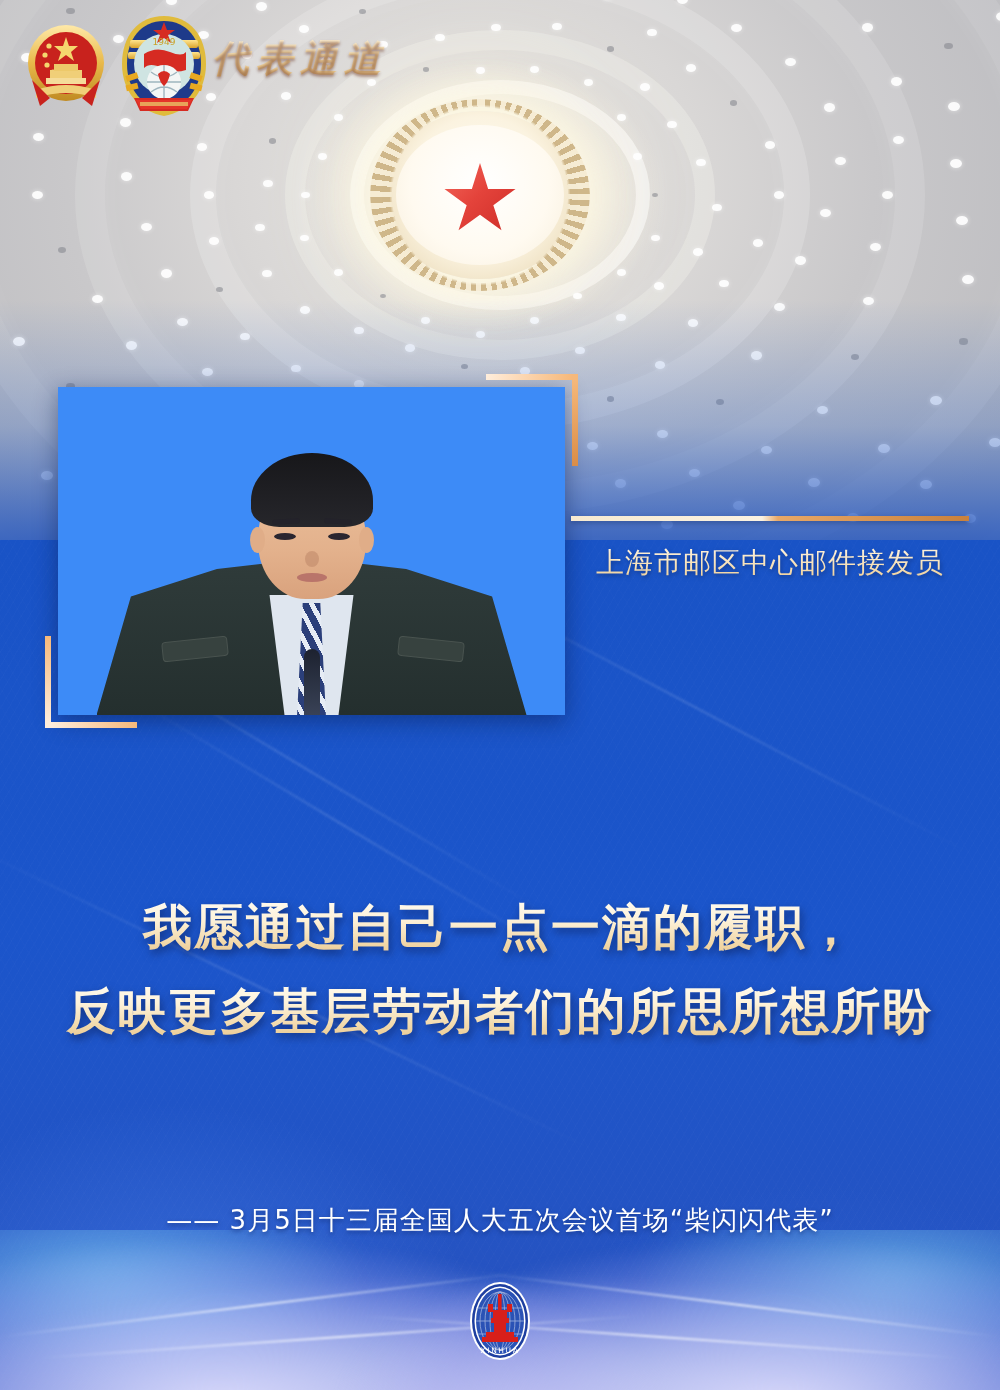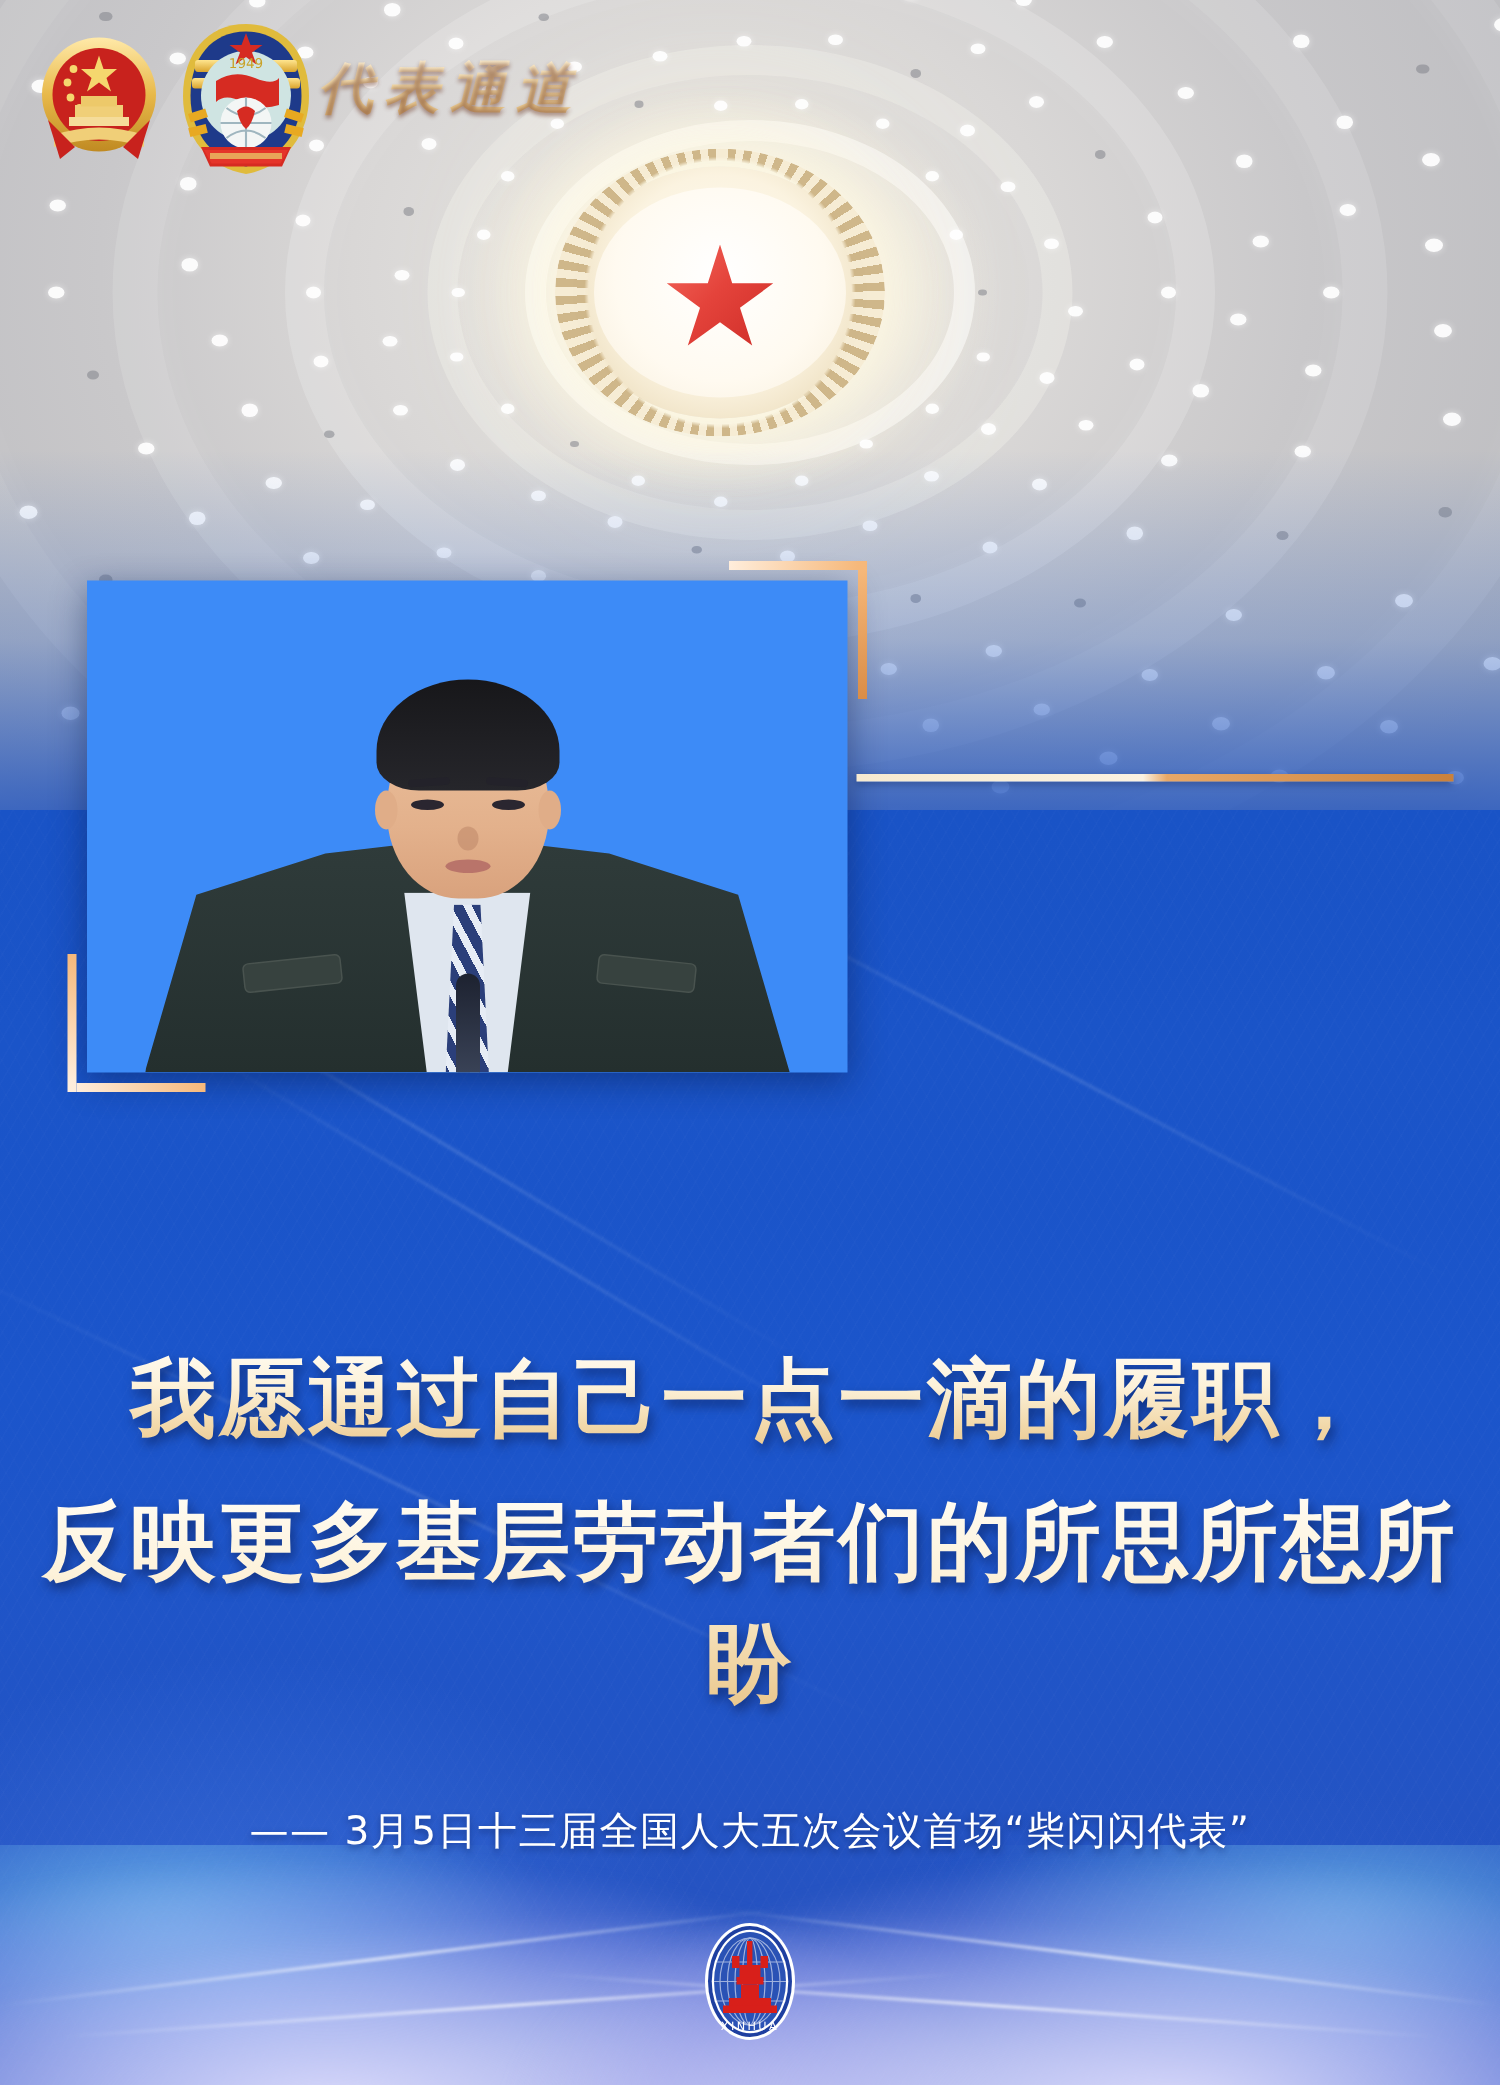--- a/index.html
+++ b/index.html
@@ -179,21 +179,21 @@
     box-shadow:0 2px 5px rgba(10,30,80,.35);}
   .affil{margin-top:22px;font-size:28px;line-height:1.45;letter-spacing:1px;
     color:#fbe6c0;
     background:linear-gradient(180deg,#fff6e6 0%,#f6dfb4 60%,#e9c68d 100%);
     -webkit-background-clip:text;background-clip:text;-webkit-text-fill-color:transparent;
     filter:drop-shadow(1px 2px 2px rgba(10,30,80,.5));}
 
   
   .quote{position:absolute;left:0;top:893px;width:1000px;z-index:35;text-align:center;}
   .qline{
-    font-size:57px;font-weight:bold;letter-spacing:2px;line-height:1.42;
+    font-size:49px;font-weight:bold;letter-spacing:2px;line-height:1.42;
     background:linear-gradient(180deg,#fffdf6 0%,#fdf2da 38%,#f2d9ab 70%,#e7c184 100%);
     -webkit-background-clip:text;background-clip:text;-webkit-text-fill-color:transparent;
     filter:drop-shadow(2px 4px 4px rgba(8,26,80,.6));
   }
   .qline2{margin-top:14px;}
 
   
   .attrib{position:absolute;left:0;top:1203px;width:1000px;text-align:center;z-index:35;
     color:#ffffff;font-size:26px;letter-spacing:1px;
     text-shadow:0 2px 4px rgba(8,26,80,.5);}
@@ -485,20 +485,21 @@
       <div class="p-mouth"></div>
       <div class="p-mic"></div>
     </div>
     <div class="bracket bracket-tr"></div>
     <div class="bracket bracket-bl"></div>
   </div>
 
   <div class="namecard">
     <div class="divider"></div>
     <div class="affil">
+      <div>上海市邮区中心邮件接发员</div>
     </div>
   </div>
 
   <div class="quote">
     <div class="qline">我愿通过自己一点一滴的履职，</div>
     <div class="qline qline2">反映更多基层劳动者们的所思所想所盼</div>
   </div>
 
   <div class="attrib">—— 3月5日十三届全国人大五次会议首场“柴闪闪代表”</div>
 

